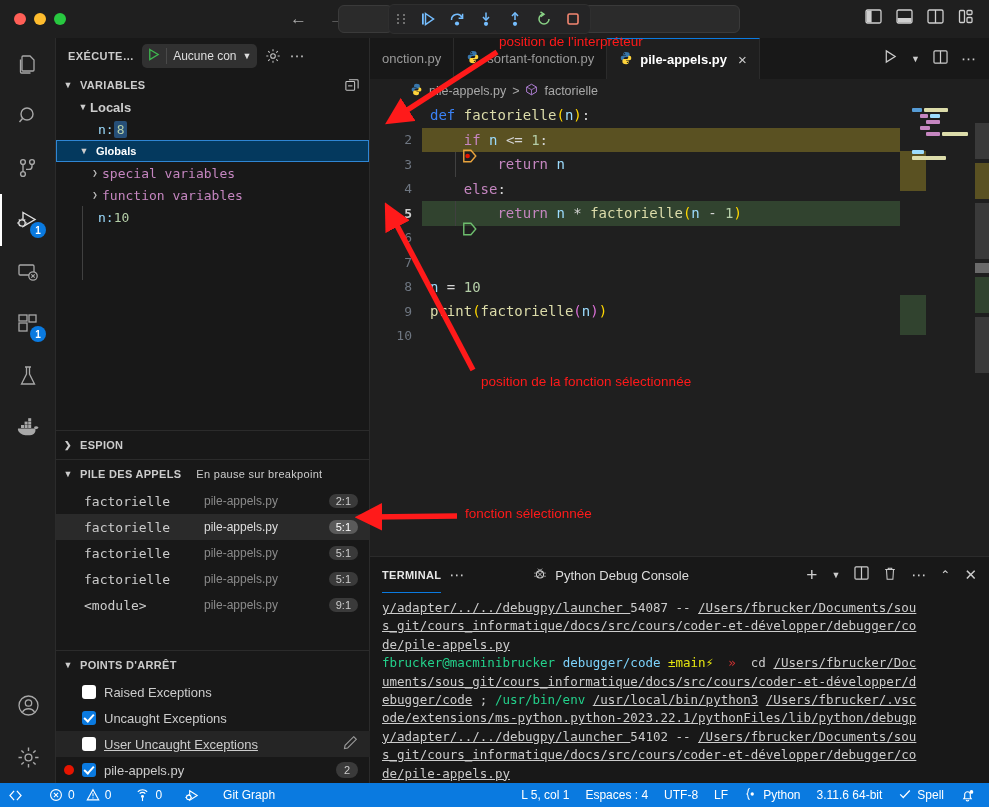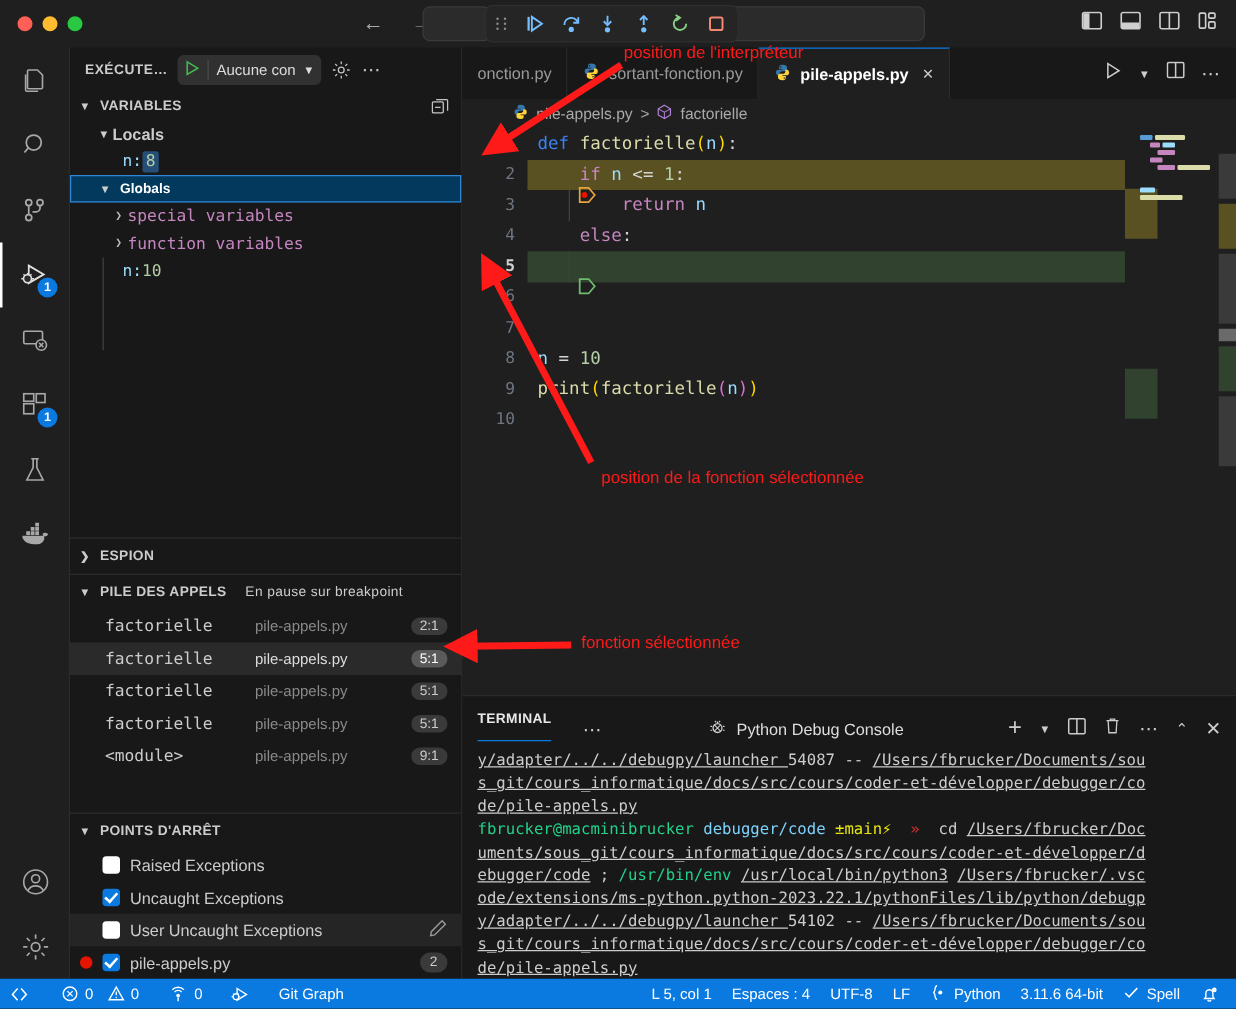--- a/index.html
+++ b/index.html
@@ -115,21 +115,21 @@
   .sfile { color: #8a8a8a; font-size: 12px; }
   .stackrow.sel .sfile { color: #ddd; }
   .spill {
     background: #3a3a3a; color: #ccc; border-radius: 9px; font-size: 11px;
     padding: 1px 7px; margin-left: auto; margin-right: 12px;
   }
   .stackrow.sel .spill { background: #5a5a5a; color: #fff; }
   .pausedlbl { font-size: 11px; font-weight: normal; color: #ccc; margin-left: 10px; }
 
   .bprow { height: 26px; display: flex; align-items: center; gap: 8px; padding-left: 26px; font-size: 13px; }
-  .bprow.hl { background: #252525; }
+  .bprow.hl { background: #252525; text-decoration: underline; }
   .cb { width: 14px; height: 14px; border-radius: 3px; background: #fff; position: relative; flex: none; }
   .cb.on { background: #0a7ae0; }
   .cb.on::after {
     content: ''; position: absolute; left: 4px; top: 1px; width: 4px; height: 8px;
     border: solid #fff; border-width: 0 2px 2px 0; transform: rotate(42deg);
   }
   .bpdot { width: 10px; height: 10px; border-radius: 50%; background: #e51400; position: absolute; left: 8px; }
   .countpill { background: #3a3a3a; color: #ccc; border-radius: 10px; font-size: 11px;
                padding: 2px 8px; margin-left: auto; margin-right: 12px; }
 
@@ -177,21 +177,21 @@
   .mm-line { height: 4px; margin-bottom: 2px; display:flex; gap:2px; }
   .mm-seg { height: 4px; border-radius: 1px; }
   .mm-hl1 { position:absolute; left:0; top:48px; width:26px; height:40px; background:#5a5122; }
   .mm-hl2 { position:absolute; left:0; top:192px; width:26px; height:40px; background:#31432f; }
   .mm-scroll { position: absolute; right: 0; top: 0; width: 14px; height: 470px; }
   .mm-s { position:absolute; right:0; width:14px; background:#3a3a3a; }
 
   
   .panel { position: absolute; left: 370px; top: 556px; width: 619px; height: 227px; background: #181818;
            border-top: 1px solid #2b2b2b; }
-  .panel-head { height: 36px; display: flex; align-items: flex-end; padding: 0 12px; gap: 25px; }
+  .panel-head { height: 36px; display: flex; align-items: center; padding: 0 12px; gap: 8px; }
   .ptab { font-size: 11px; font-weight: bold; color: #e7e7e7; letter-spacing:.3px;
           height: 36px; display:flex; align-items:center; border-bottom: 1px solid #0a7ae0; cursor:pointer; }
   .pactions { display: flex; align-items: center; gap: 14px; margin-left: auto; color: #ccc; }
   .termname { display:flex; align-items:center; gap:7px; font-size: 13px; color: #ddd; }
 
   .terminal {
     padding: 6px 10px 0 12px; font-family: "DejaVu Sans Mono", monospace;
     font-size: 12.5px; line-height: 18.4px; color: #cccccc; white-space: pre-wrap;
     word-break: break-all;
   }
@@ -631,20 +631,21 @@
 
       <div class="cline cur">
         <div class="hl-focus"></div>
         <div class="indentguide"></div>
         <span class="gmark">
           <svg width="16" height="16" viewBox="0 0 18 18">
               <path d="M2 2.5 h8 l5.5 6.5 L10 15.5 H2 z" fill="none" stroke="#6dbd6d" stroke-width="1.6"></path>
             </svg>
         </span>
         <span class="gutter">5</span>
+        <span class="ctext" style="position:relative;"><span class="txt">        </span><span class="kw2">return</span><span class="txt"> </span><span class="param">n</span><span class="txt"> * </span><span class="fn">factorielle</span><span class="pl">(</span><span class="param">n</span><span class="txt"> - </span><span class="num">1</span><span class="pl">)</span></span>
       </div>
 
       <div class="cline">
         <span class="gutter">6</span>
         <span class="ctext"></span>
       </div>
       <div class="cline">
         <span class="gutter">7</span>
         <span class="ctext"></span>
       </div>

